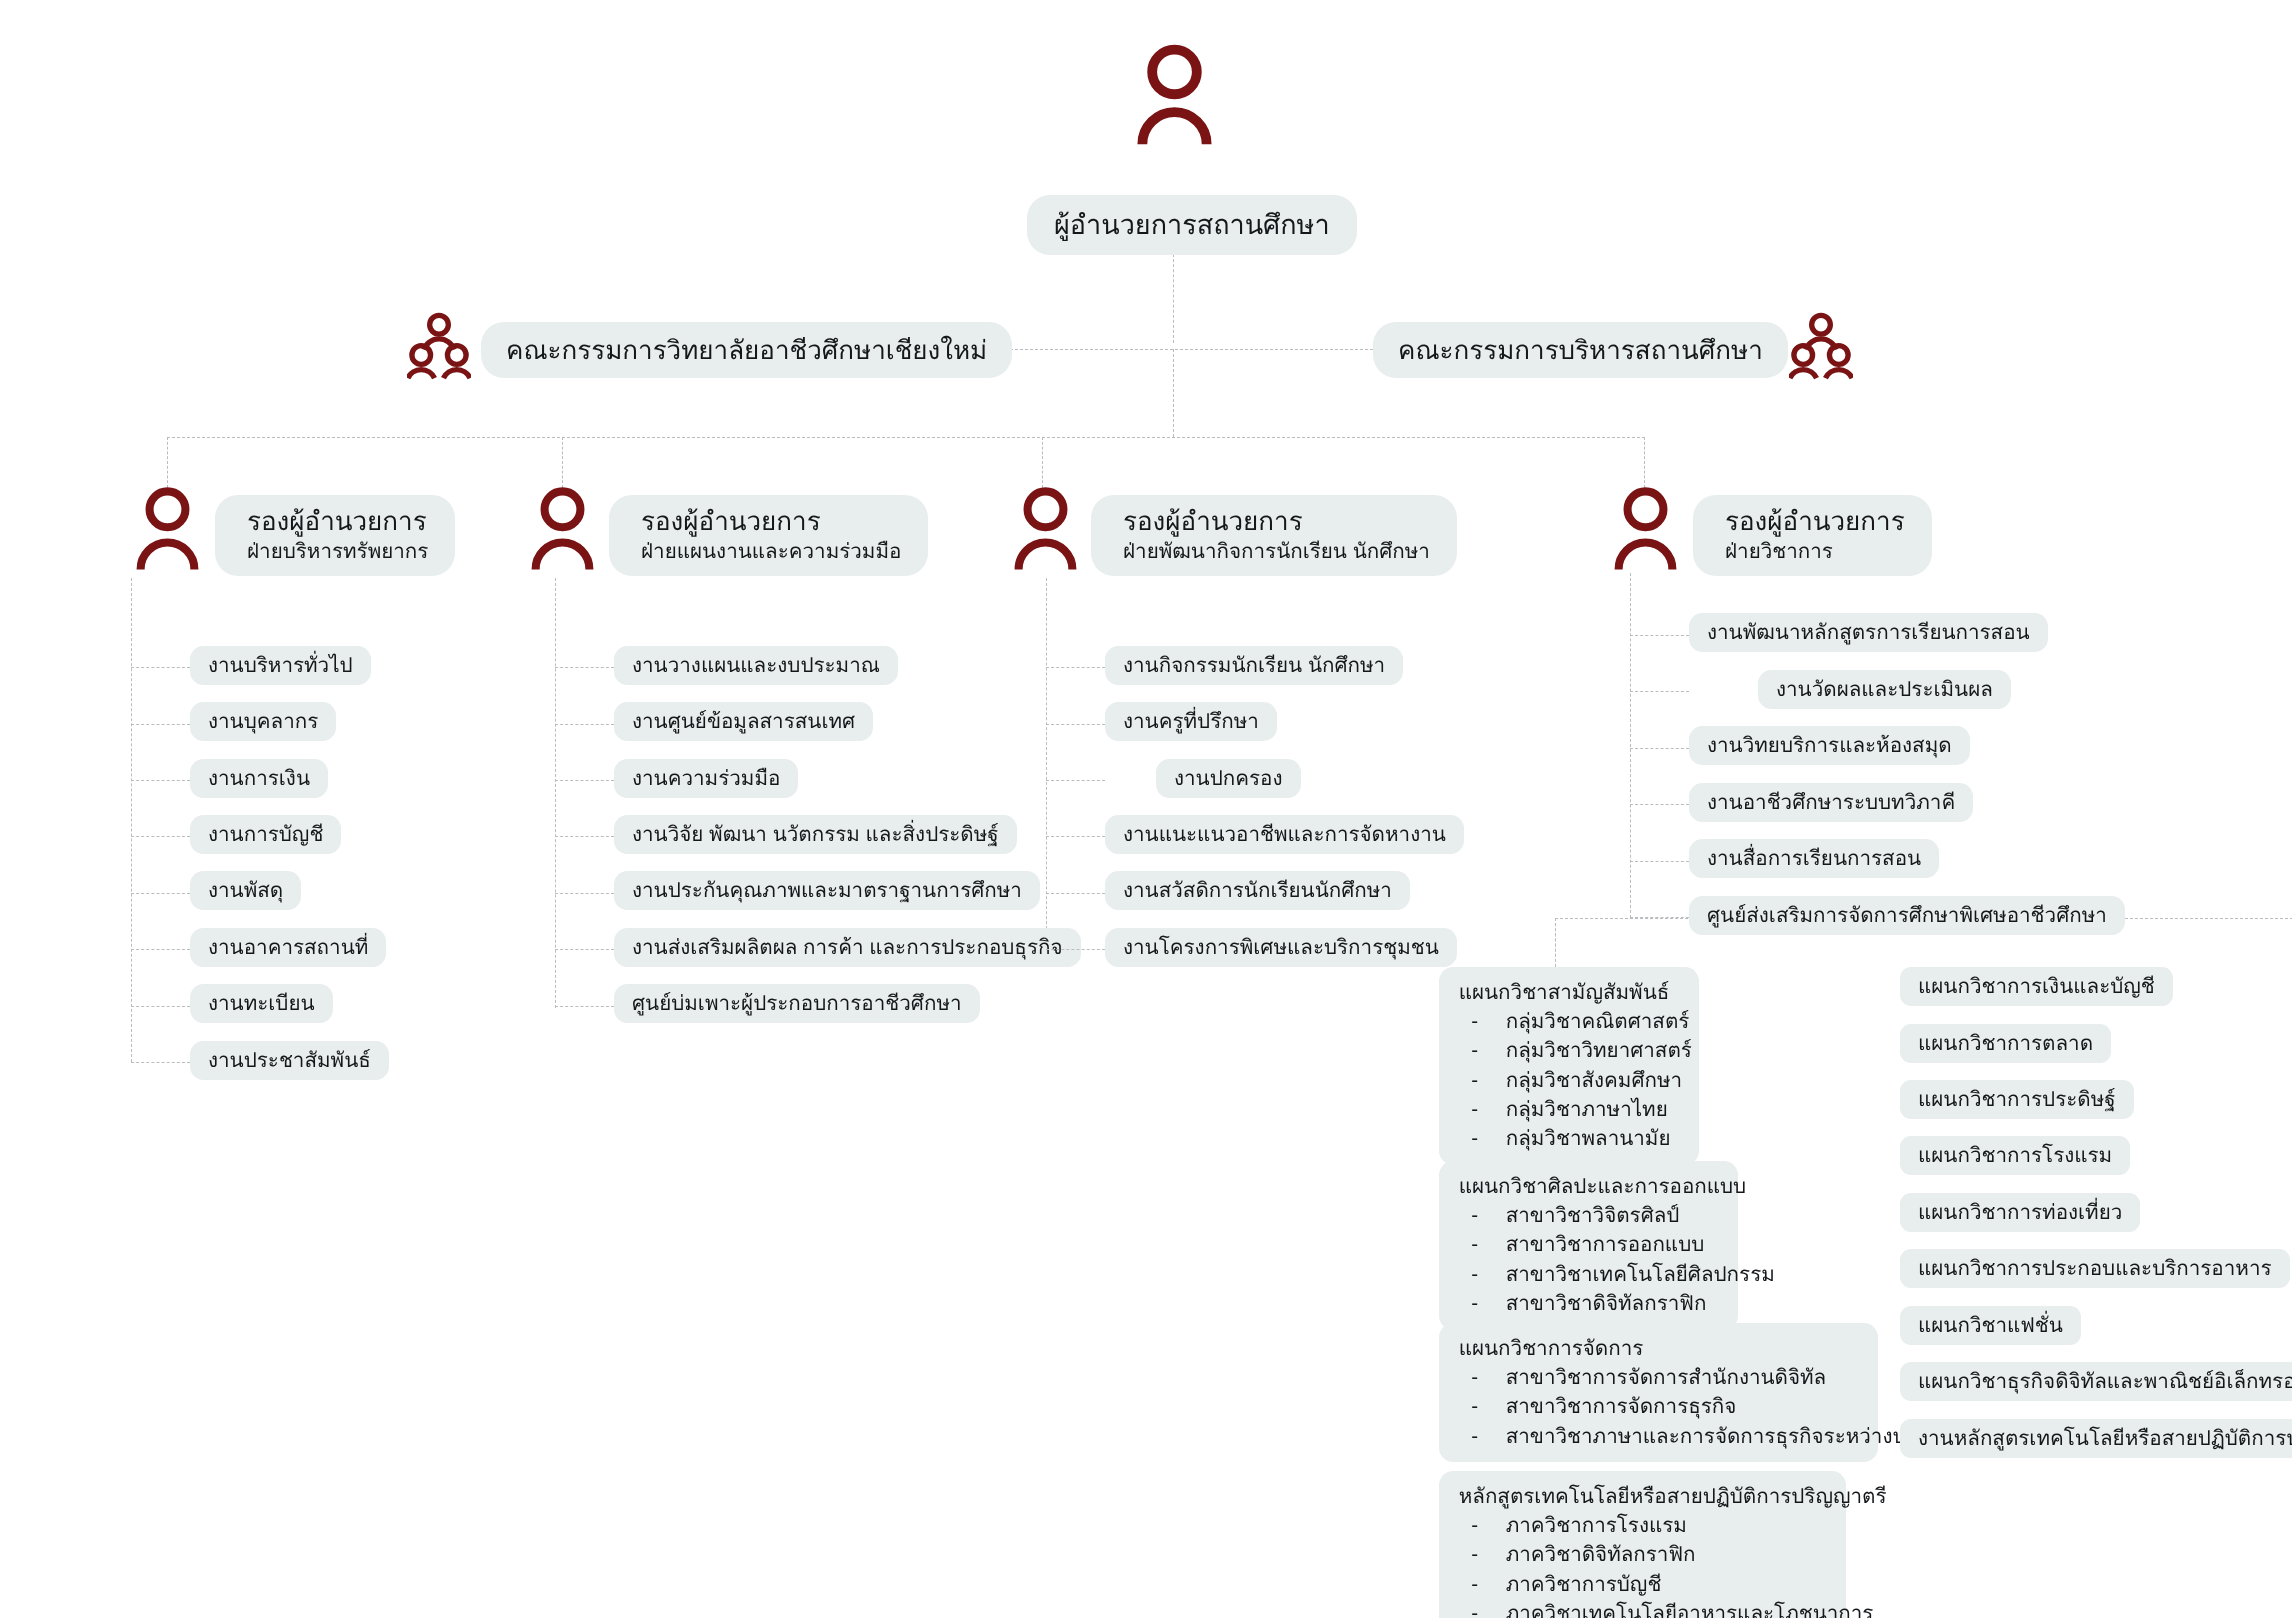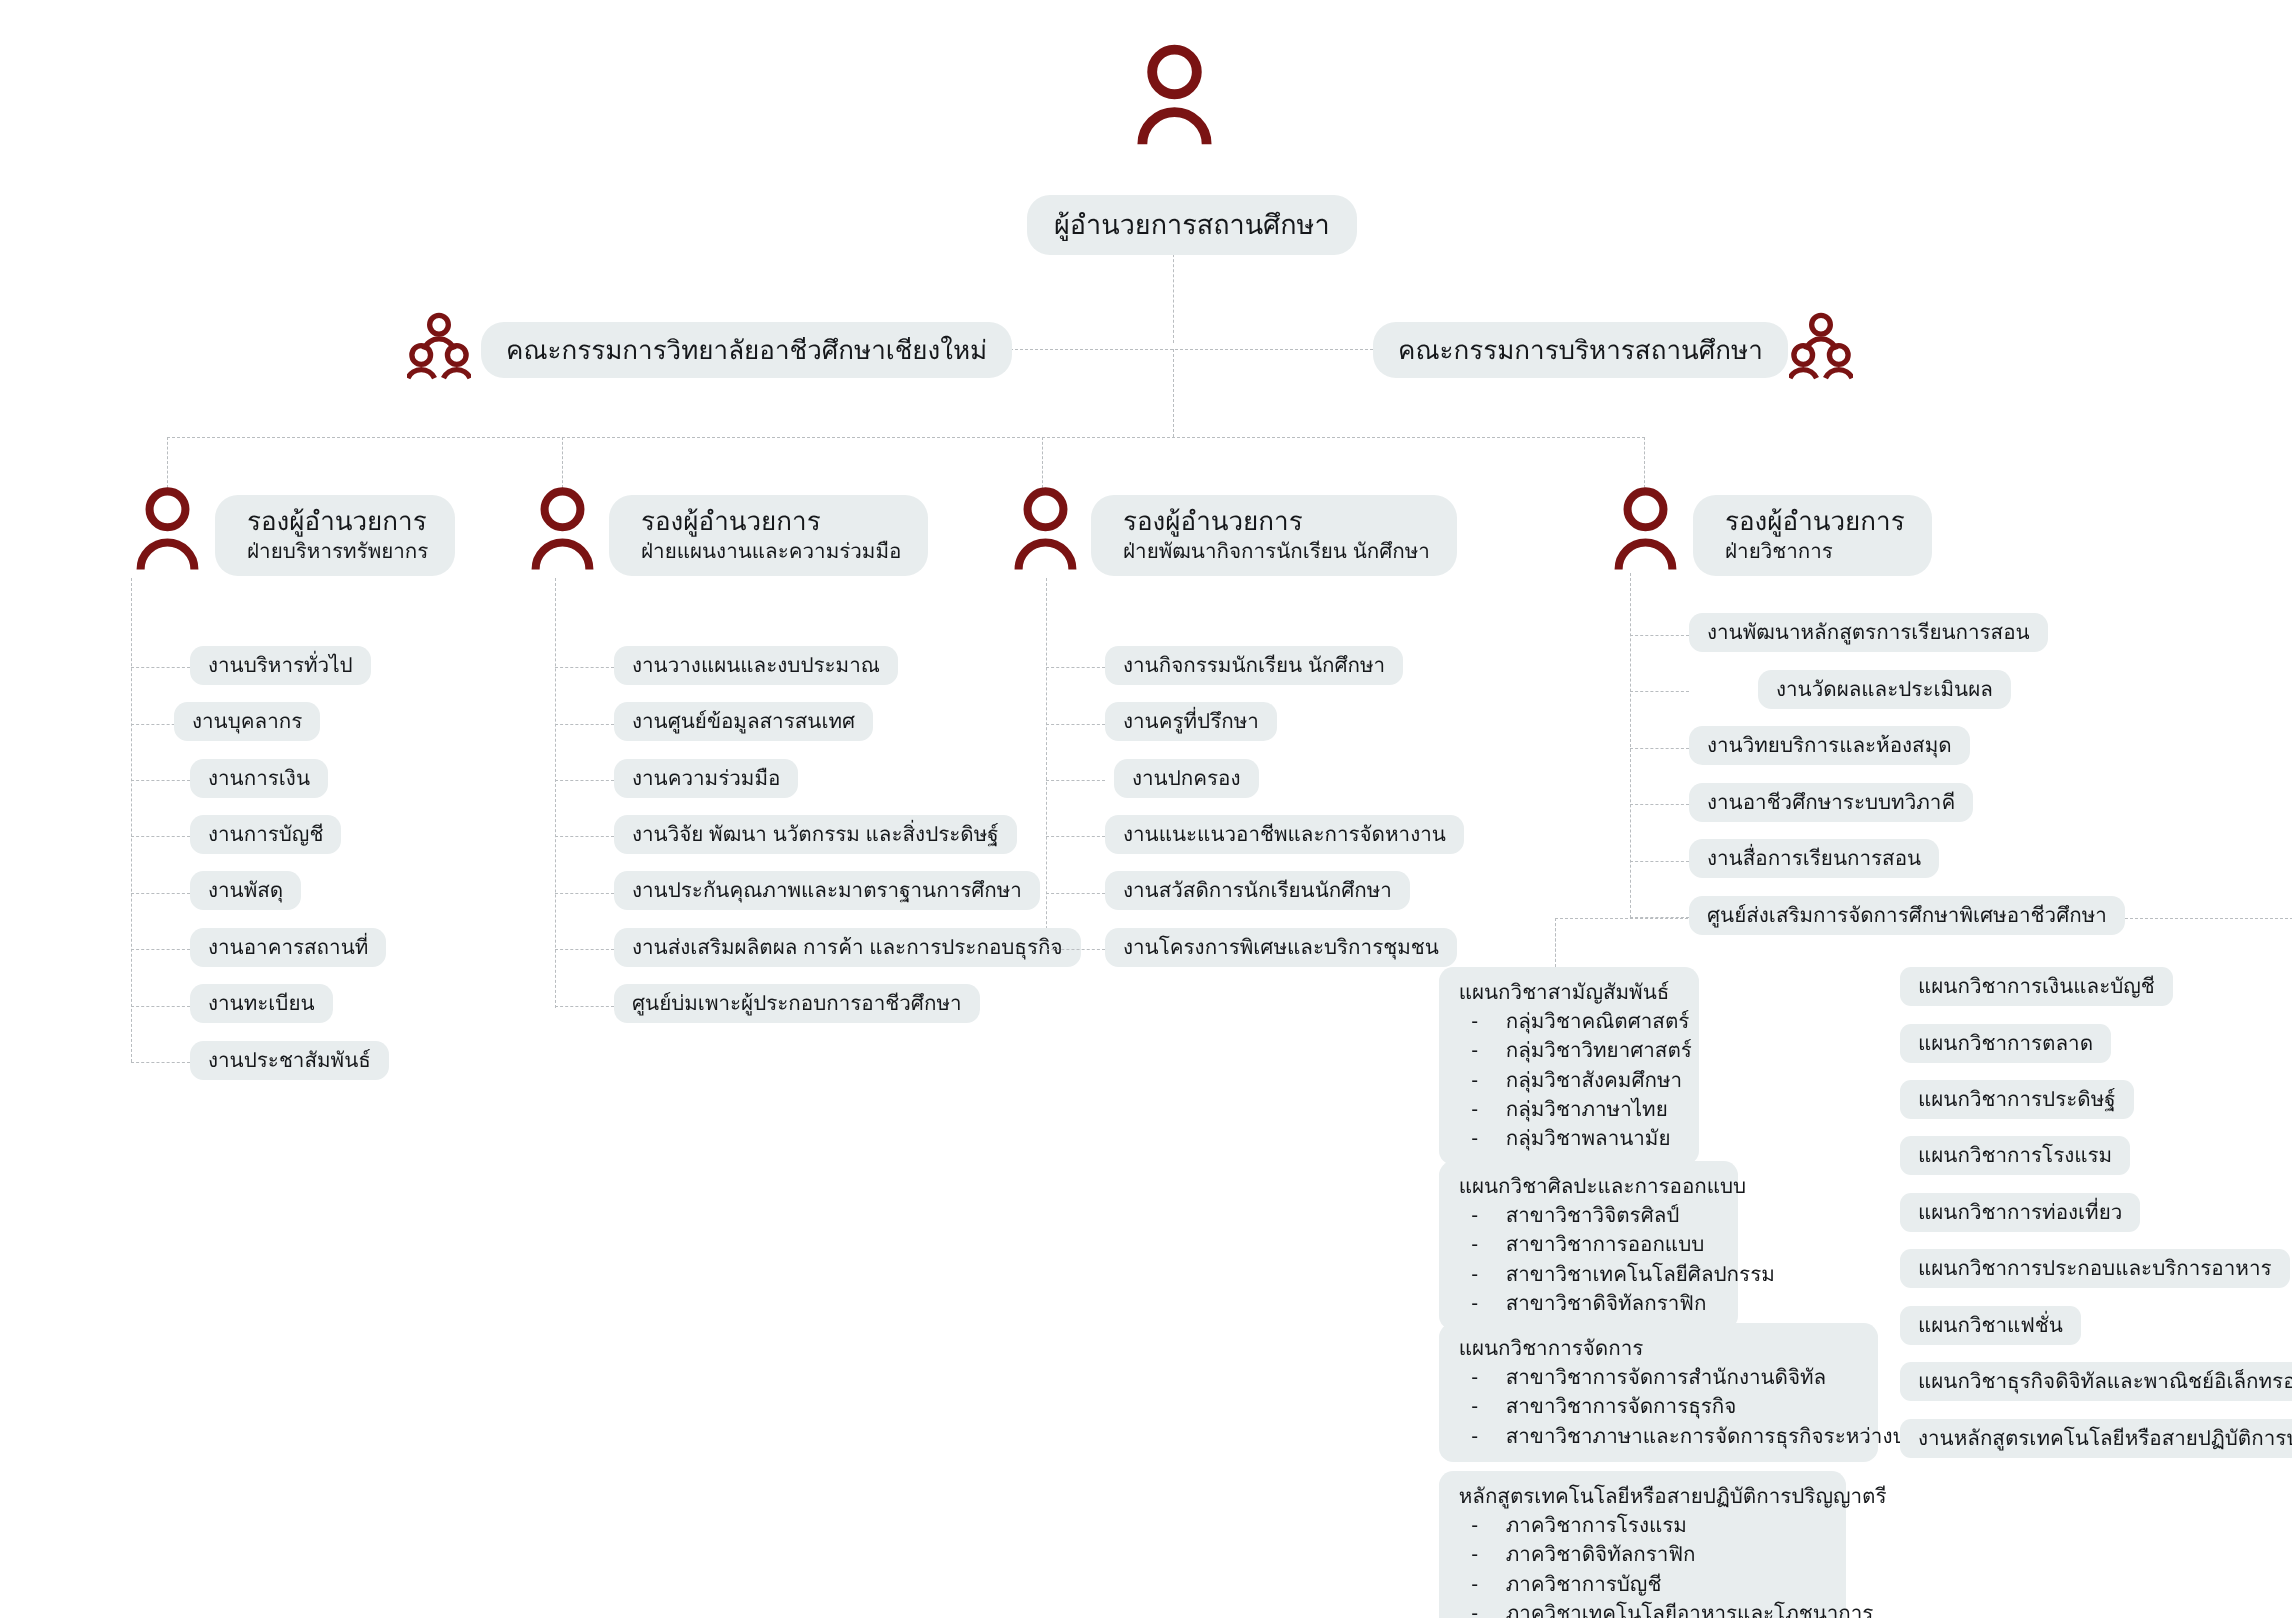--- a/index.html
+++ b/index.html
@@ -227,21 +227,21 @@
     <span class="l1">รองผู้อำนวยการ</span>
     <span class="l2">ฝ่ายวิชาการ</span>
   </div>
 
   <div class="hline" style="left:131px; top:667px; width:59px;"></div>
   <div class="pill task" style="left:190px; top:646px;">
     <span>งานบริหารทั่วไป</span>
     </div>
 
   <div class="hline" style="left:131px; top:724px; width:59px;"></div>
-  <div class="pill task" style="left:174px; top:702px;">
+  <div class="pill task" style="left:190px; top:702px;">
     <span>งานบุคลากร</span>
     </div>
 
   <div class="hline" style="left:131px; top:780px; width:59px;"></div>
   <div class="pill task" style="left:190px; top:759px;">
     <span>งานการเงิน</span>
     </div>
 
   <div class="hline" style="left:131px; top:836px; width:59px;"></div>
   <div class="pill task" style="left:190px; top:815px;">
@@ -307,21 +307,21 @@
   <div class="pill task" style="left:1105px; top:646px;">
     <span>งานกิจกรรมนักเรียน นักศึกษา</span>
     </div>
 
   <div class="hline" style="left:1046px; top:724px; width:59px;"></div>
   <div class="pill task" style="left:1105px; top:702px;">
     <span>งานครูที่ปรึกษา</span>
     </div>
 
   <div class="hline" style="left:1046px; top:780px; width:59px;"></div>
-  <div class="pill task" style="left:1114px; top:759px;justify-content:center;">
+  <div class="pill task" style="left:1156px; top:759px;justify-content:center;">
     <span>งานปกครอง</span>
     </div>
 
   <div class="hline" style="left:1046px; top:836px; width:59px;"></div>
   <div class="pill task" style="left:1105px; top:815px;">
     <span>งานแนะแนวอาชีพและการจัดหางาน</span>
     </div>
 
   <div class="hline" style="left:1046px; top:893px; width:59px;"></div>
   <div class="pill task" style="left:1105px; top:871px;">

